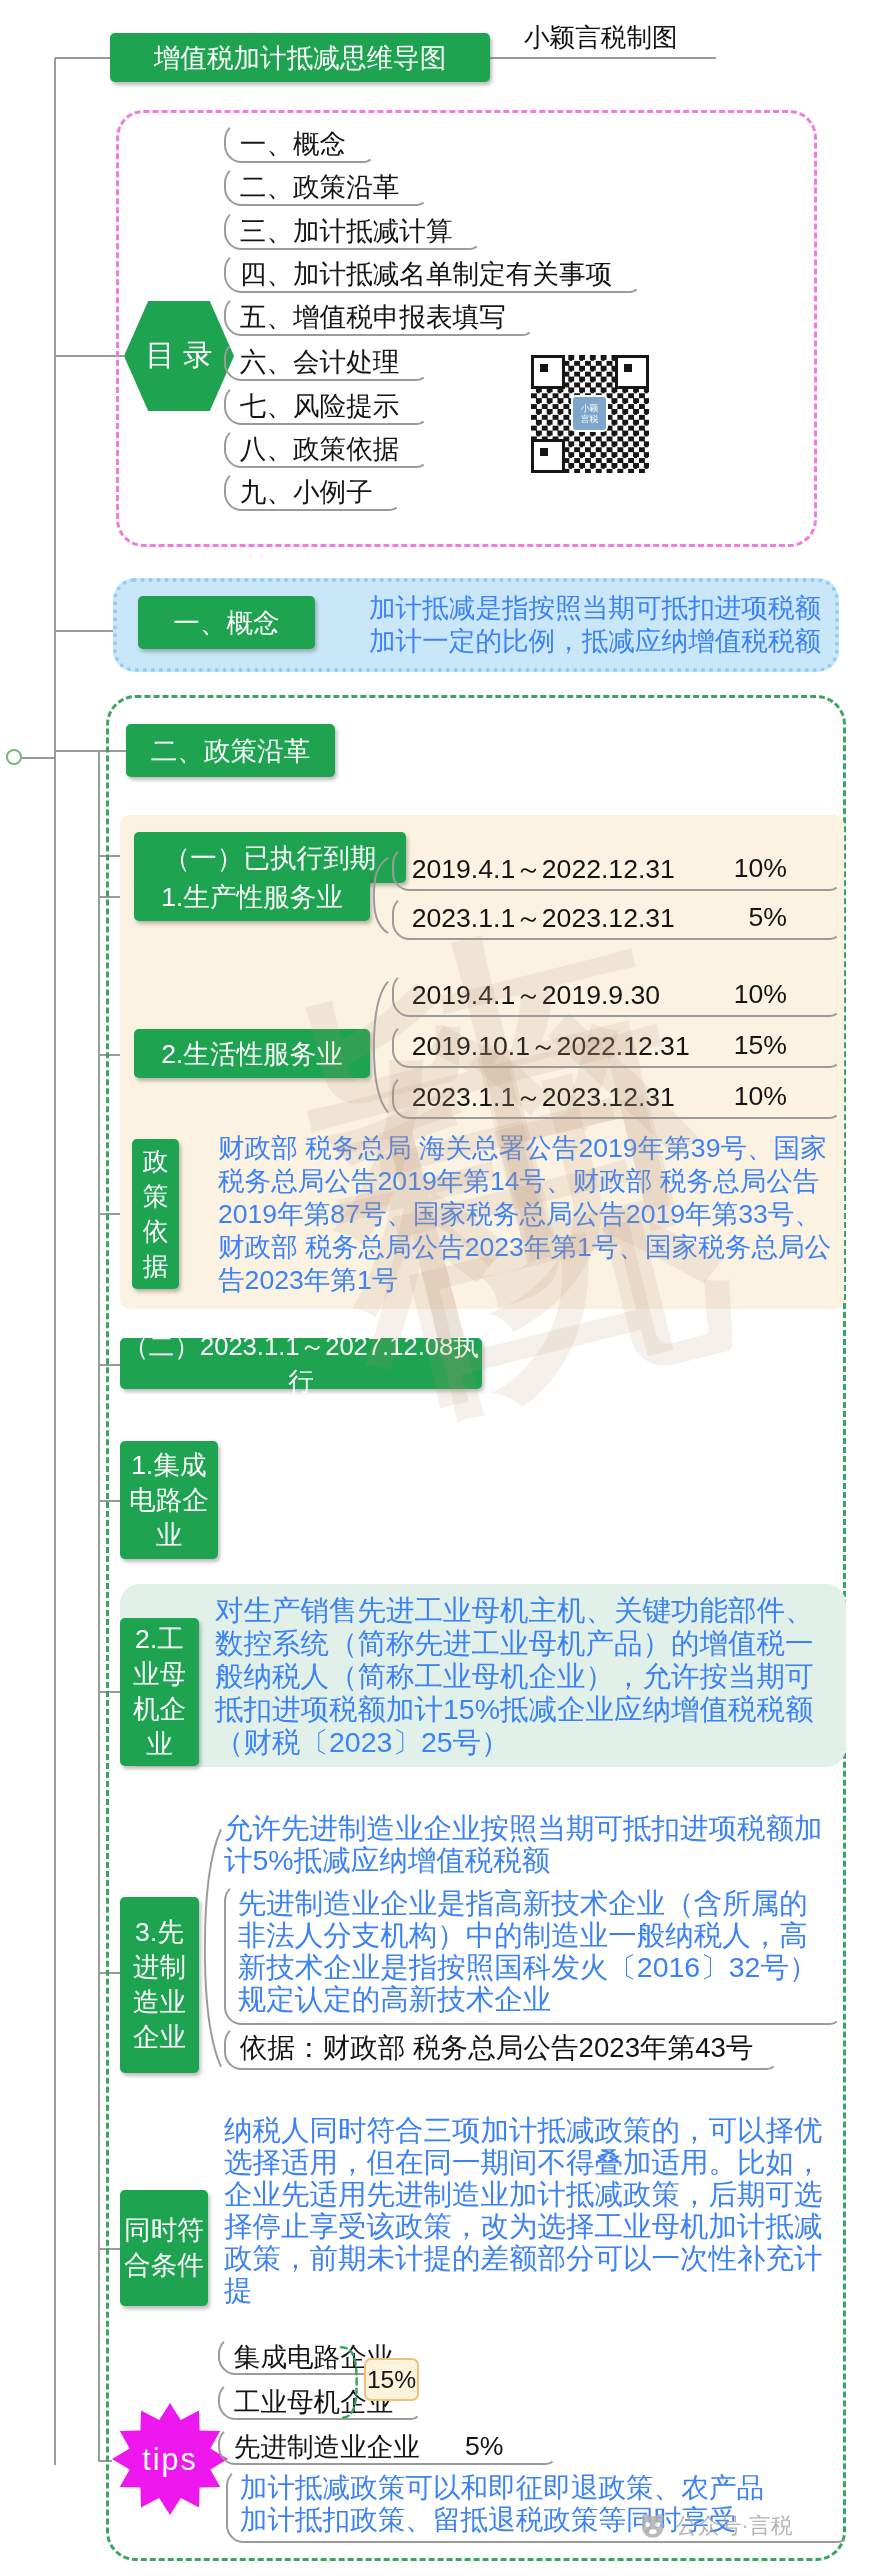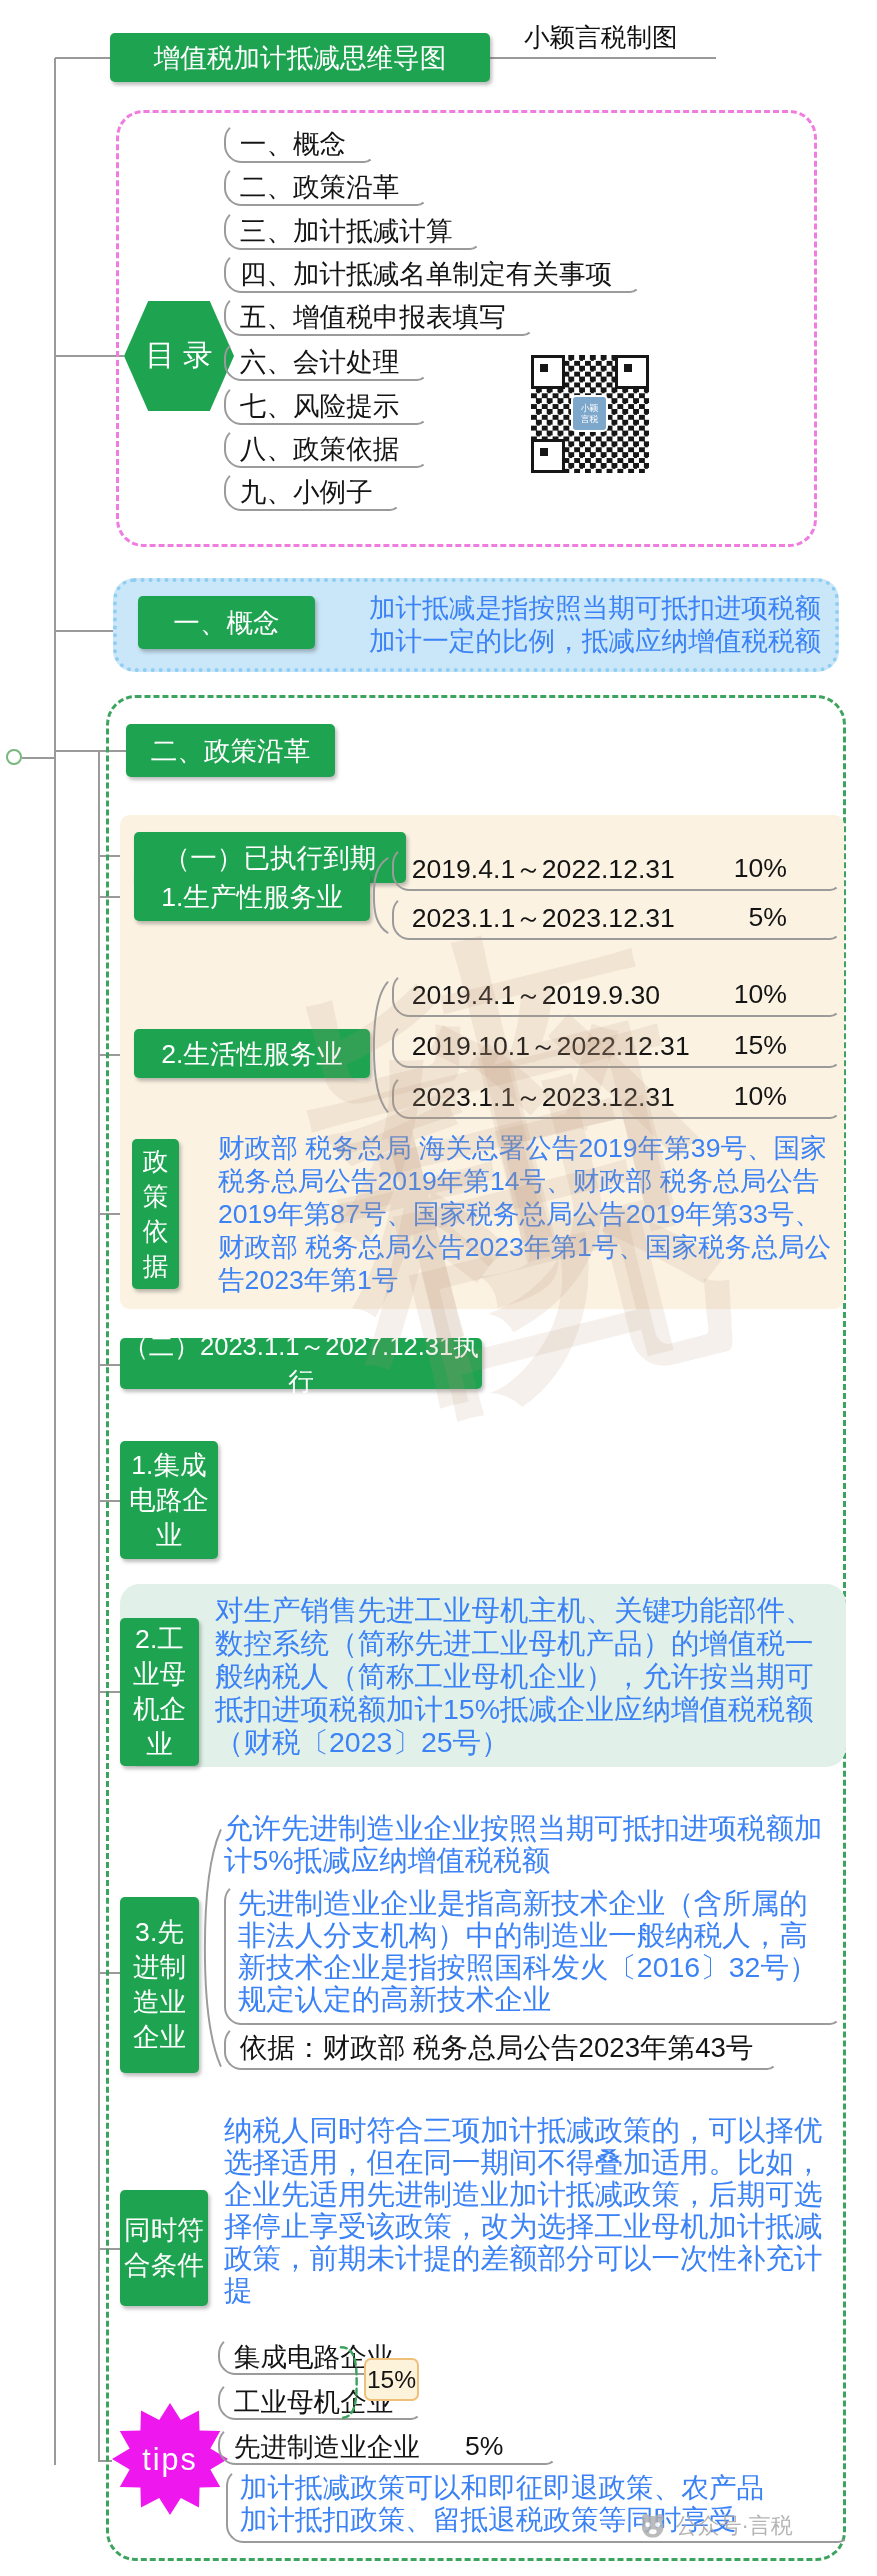--- a/index.html
+++ b/index.html
@@ -156,21 +156,21 @@
     <span>2023.1.1～2023.12.31</span>
     <span style="margin-left:auto;">10%</span>
   </div>
 
   <div class="abs gbox vlabel" style="left:132px;top:1139px;width:47px;height:150px;font-size:25.6px;line-height:35px;">
     <span style="word-break:break-all;width:27.6px;display:inline-block;">政策依据</span>
   </div>
   <div class="abs txt" style="left:218px;top:1132px;width:618px;font-size:26.6px;line-height:33px;">财政部 税务总局 海关总署公告2019年第39号、国家税务总局公告2019年第14号、财政部 税务总局公告2019年第87号、国家税务总局公告2019年第33号、财政部 税务总局公告2023年第1号、国家税务总局公告2023年第1号</div>
 
   <div class="abs gbox" style="left:120px;top:1338px;width:362px;height:51px;font-size:25.6px;">
-    <span>（二）2023.1.1～2027.12.31执行</span>
+    <span>（二）2023.1.1～2027.12.08执行</span>
   </div>
 
   <div class="abs gbox vlabel" style="left:120px;top:1441px;width:98px;height:118px;font-size:26.6px;">
     <span>1.集成电路企业</span>
   </div>
 
   <div class="abs" style="left:120px;top:1584px;width:726px;height:183px;background:#e1f1e9;border-radius:19.7px;"></div>
   <div class="abs gbox vlabel" style="left:120px;top:1618px;width:79px;height:148px;font-size:26.6px;">
     <span>2.工业母机企业</span>
   </div>

